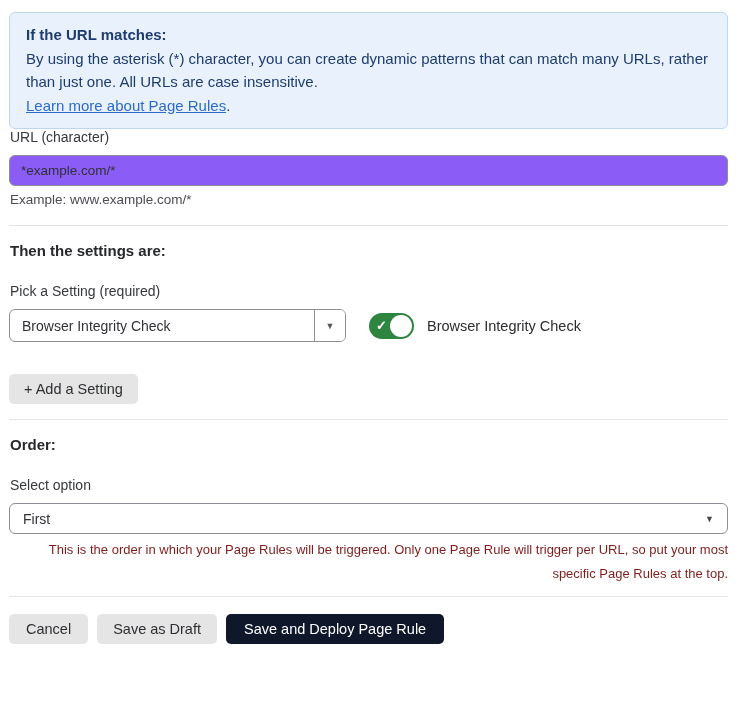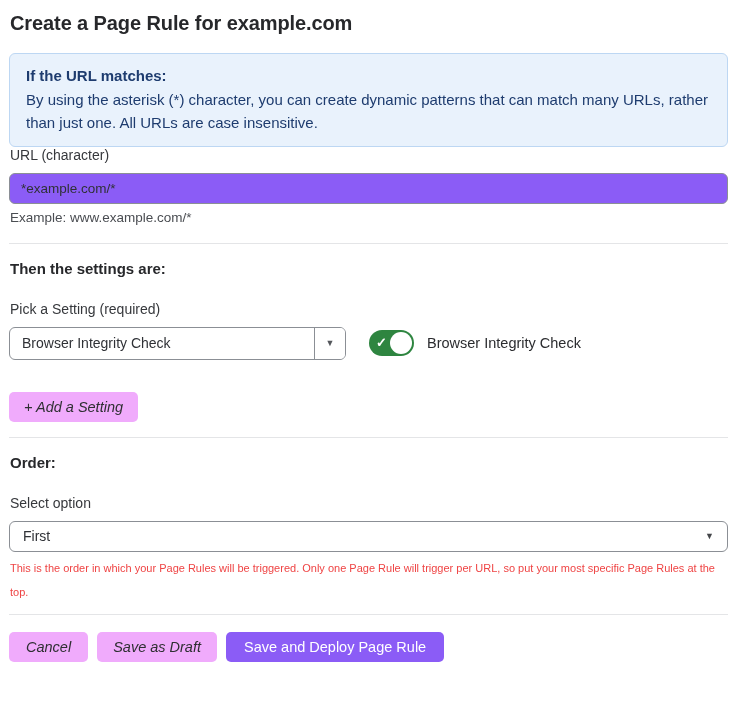--- a/index.html
+++ b/index.html
@@ -157,23 +157,22 @@
     align-items: center;
     justify-content: center;
     border: none;
     border-radius: 5px;
     font-family: "Liberation Sans", sans-serif;
     font-size: 14.5px;
     cursor: pointer;
     white-space: nowrap;
   }
   .btn-gray {
-    background: #f0abfc;
+    background: #e5e5e5;
     color: #2e2f32;
-    font-style: italic;
   }
   .add-setting-btn {
     height: 30px;
     padding: 0 15px;
     margin-top: 32px;
   }
 
   
   .order-select {
     width: 100%;
@@ -187,52 +186,53 @@
     padding: 1px 13px;
     font-size: 14px;
     color: #2f3136;
     cursor: pointer;
   }
   .order-select .select-arrow {
     font-size: 9px;
     color: #44464a;
   }
   .order-helper {
-    font-size: 11px;
+    font-size: 13px;
     line-height: 24px;
-    color: #ef4444;
+    color: #7f1d1d;
     margin: 4px 0 0 1px;
+    text-align: right;
   }
 
   
   .actions-row {
     display: flex;
     align-items: center;
     gap: 9px;
     margin-top: 17px;
   }
   .actions-row .btn { height: 30px; }
   .cancel-btn { padding: 0 17px; }
   .save-draft-btn { padding: 0 16px; }
   .btn-blue {
-    background: #8b5cf6;
+    background: #0f172a;
     color: #ffffff;
     padding: 0 18px;
   }
 </style>
 </head>
 <body>
 
 <div class="container">
 
-  <h1 class="page-title">Create a Page Rule for example.com</h1>
 
   <div class="info-box">
     <div class="info-heading">If the URL matches:</div>
     <div class="info-body">By using the asterisk (*) character, you can create dynamic patterns that can match many URLs, rather than just one. All URLs are case insensitive.</div>
+    <div class="info-link-line"><a class="info-link">Learn more about Page Rules</a><span>.</span></div>
   </div>
 
   <div class="field-label">URL (character)</div>
   <input class="text-input" type="text" value="*example.com/*" style="">
   <div class="helper-text">Example: www.example.com/*</div>
 
   <hr class="divider divider-1">
 
   <div class="section-heading">Then the settings are:</div>
 

